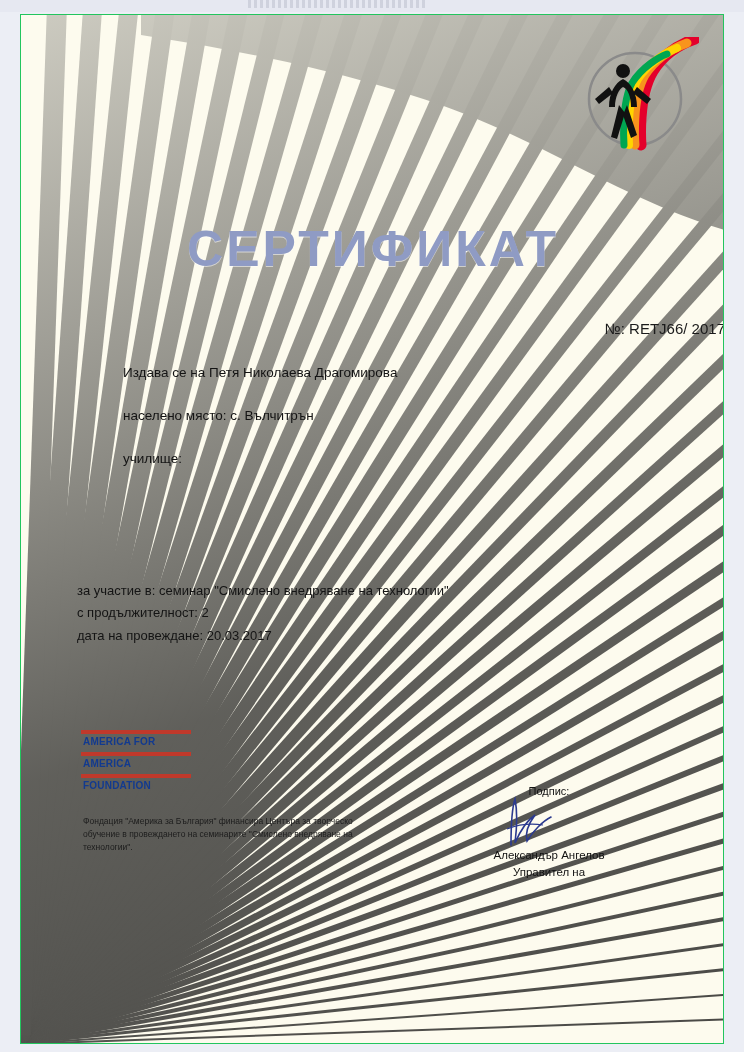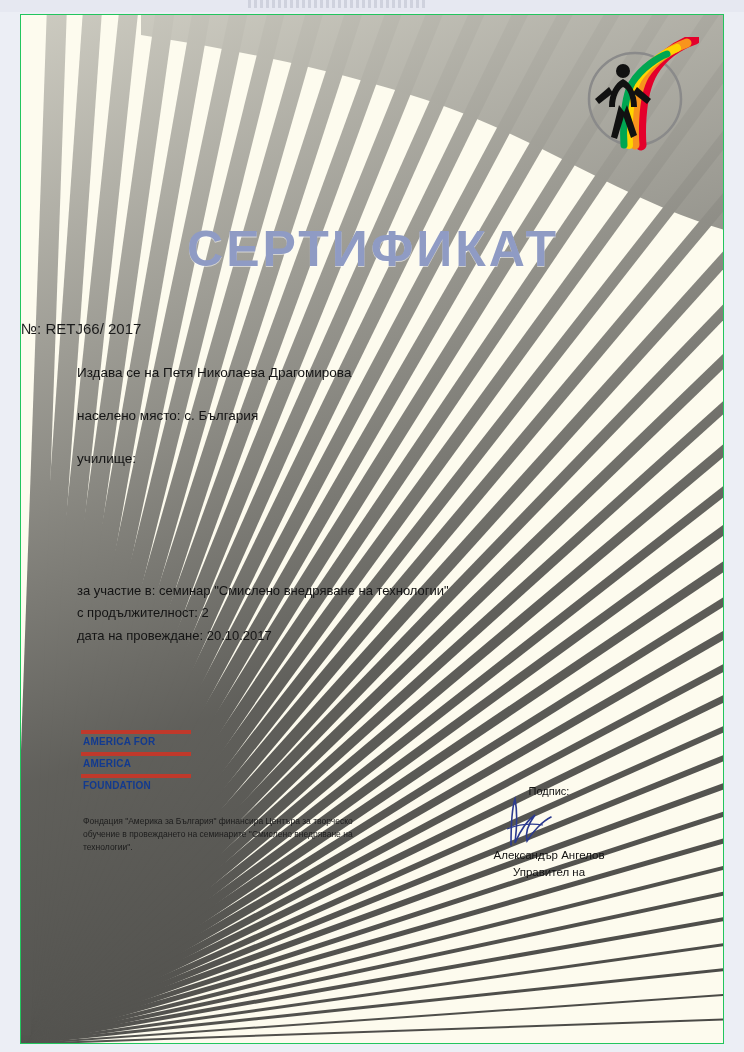--- a/index.html
+++ b/index.html
@@ -91,33 +91,33 @@
     font-size: 50px;
     font-weight: bold;
     letter-spacing: 3px;
     color: #8f9bc4;
     text-shadow: 0 1px 0 rgba(255,255,255,.55);
   }
   .certno {
     position: absolute;
     left: 0; top: 305px;
     width: 704px;
-    text-align: left;
+    text-align: right;
     font-size: 15px;
     color: #1b1b1b;
   }
   .fields {
     position: absolute;
     left: 56px; top: 350px;
     width: 600px;
     font-size: 13.5px;
     color: #141414;
     line-height: 1.25;
   }
-  .field { margin-bottom: 26px; }
+  .field { margin-bottom: 26px; margin-left: 46px; }
   .field .label { }
   .field .value { }
   .participation {
     position: absolute;
     left: 56px; top: 565px;
     width: 600px;
     font-size: 13px;
     color: #141414;
     line-height: 1.72;
   }
@@ -266,32 +266,32 @@
         <span>RETJ66</span><span>/ 2017</span>
       </div>
 
       <div class="fields">
         <div class="field">
           <span class="label">Издава се на</span>
           <span class="value">Петя Николаева Драгомирова</span>
         </div>
         <div class="field">
           <span class="label">населено място:</span>
-          <span class="value">с. България</span>
+          <span class="value">с. Вълчитрън</span>
         </div>
         <div class="field">
           <span class="label">училище:</span>
           <span class="value"></span>
         </div>
       </div>
 
       <div class="participation">
         <div>за участие в: семинар "Смислено внедряване на технологии"</div>
         <div>с продължителност: 2</div>
-        <div>дата на провеждане: 20.10.2017</div>
+        <div>дата на провеждане: 20.03.2017</div>
       </div>
 
       <div class="abf-logo">
         <div class="bar" style="top:0px;"></div>
         <div class="txt" style="top:6px;">AMERICA FOR</div>
         <div class="bar" style="top:22px;"></div>
         <div class="txt" style="top:28px;">AMERICA</div>
         <div class="bar" style="top:44px;"></div>
         <div class="txt" style="top:50px;">FOUNDATION</div>
       </div>

